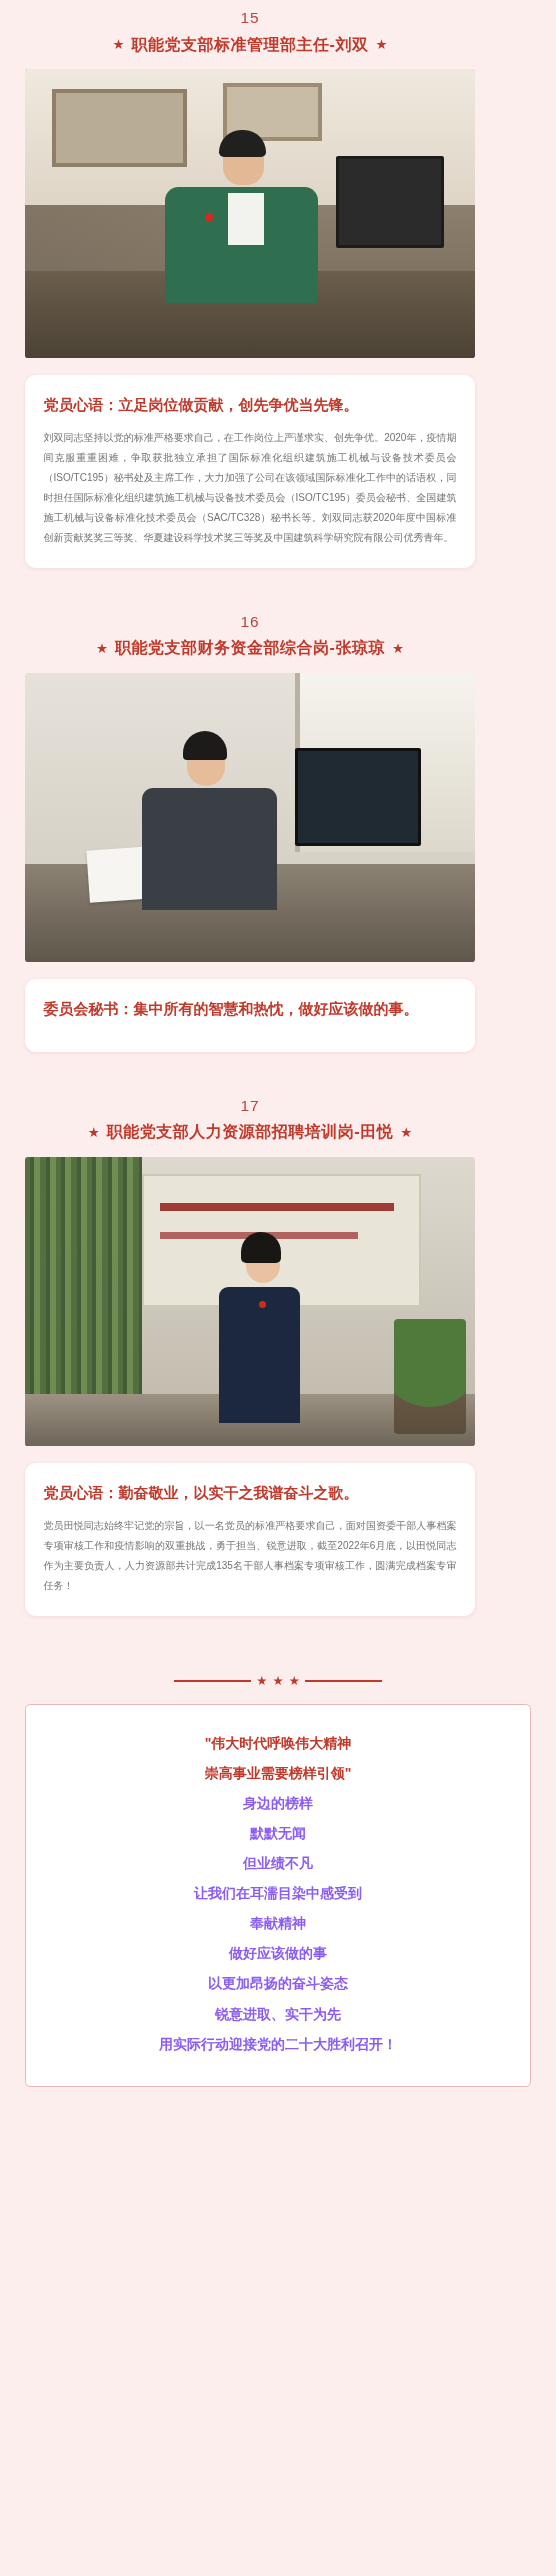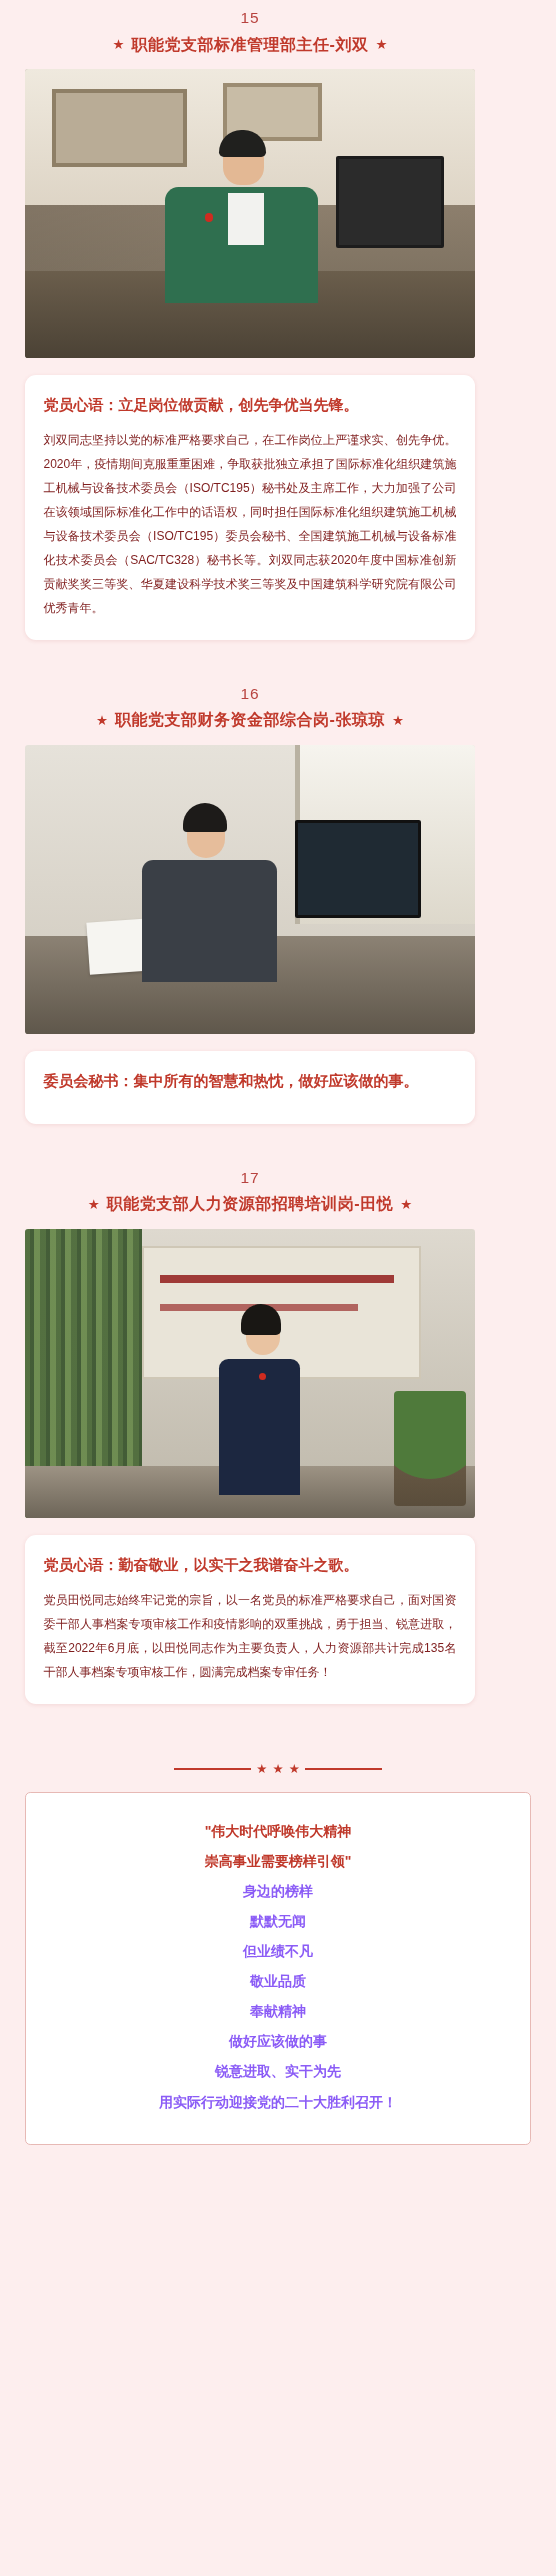--- a/index.html
+++ b/index.html
@@ -196,23 +196,23 @@
     box-shadow:0 1px 4.1px rgba(170,60,60,.12);
   }
   .card-head {
     font-size:15px;
     font-weight:bold;
     color:#c0392b;
     line-height:1.6;
     margin:0 0 11.3px 0;
   }
   .card-body {
-    font-size:12px;
+    font-size:10px;
     line-height:2.0;
-    color:#7f1d1d;
+    color:#737373;
     text-align:justify;
   }
   .card-body p { margin:0 0 9.3px 0; }
   .card-body p:last-child { margin-bottom:0; }
 
   
   .divider {
     display:flex; align-items:center; justify-content:center;
     gap:5.2px;
     padding:21.6px 0 15.5px 0;
@@ -330,21 +330,22 @@
     <span class="dstar">★</span>
     <span class="dash"></span>
   </div>
 
   <div class="poem">
     <div class="poem-line">"伟大时代呼唤伟大精神</div>
     <div class="poem-line">崇高事业需要榜样引领"</div>
     <div class="poem-line plain">身边的榜样</div>
     <div class="poem-line plain">默默无闻</div>
     <div class="poem-line plain">但业绩不凡</div>
-    <div class="poem-line plain">敬业品质</div>
+    <div class="poem-line plain">让我们在耳濡目染中感受到</div>
     <div class="poem-line plain">奉献精神</div>
     <div class="poem-line plain">做好应该做的事</div>
+    <div class="poem-line plain">以更加昂扬的奋斗姿态</div>
     <div class="poem-line plain">锐意进取、实干为先</div>
     <div class="poem-line plain">用实际行动迎接党的二十大胜利召开！</div>
   </div>
 
 </div>
 
 
 </body></html>

